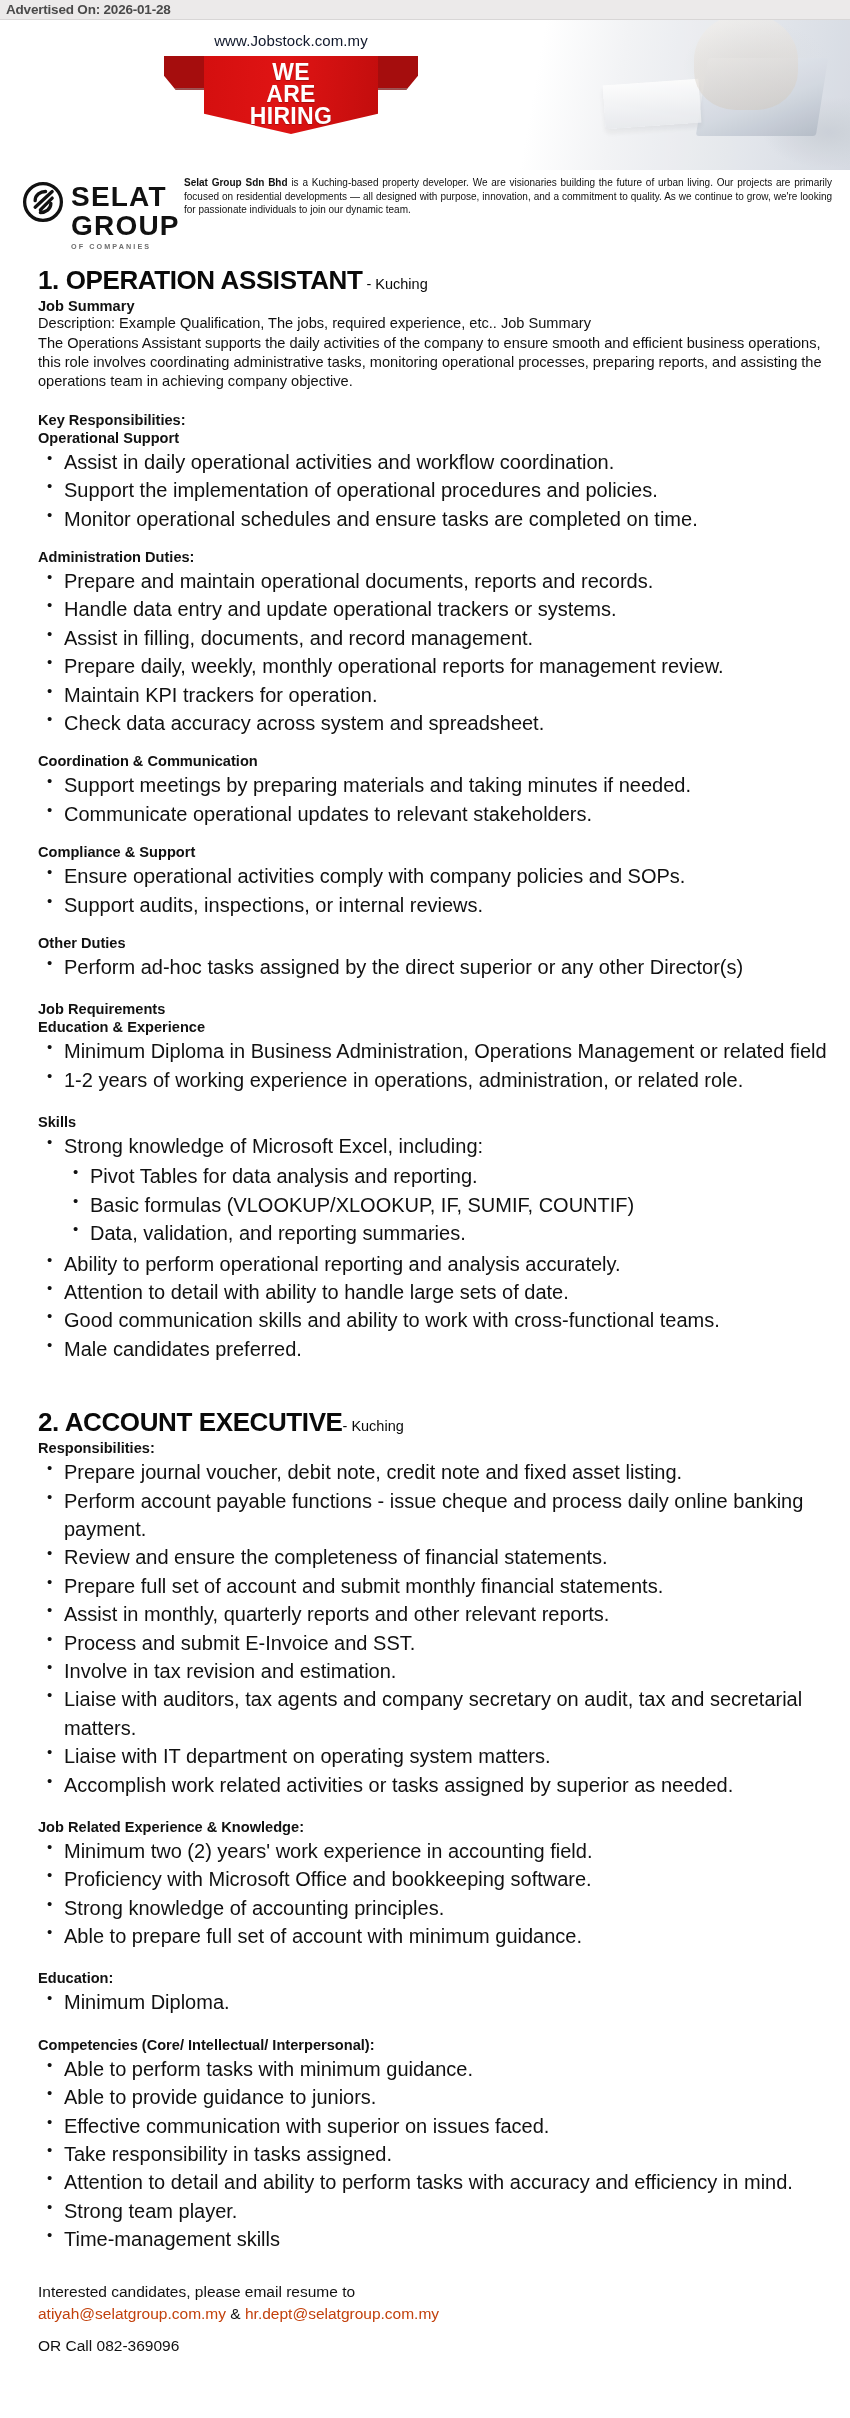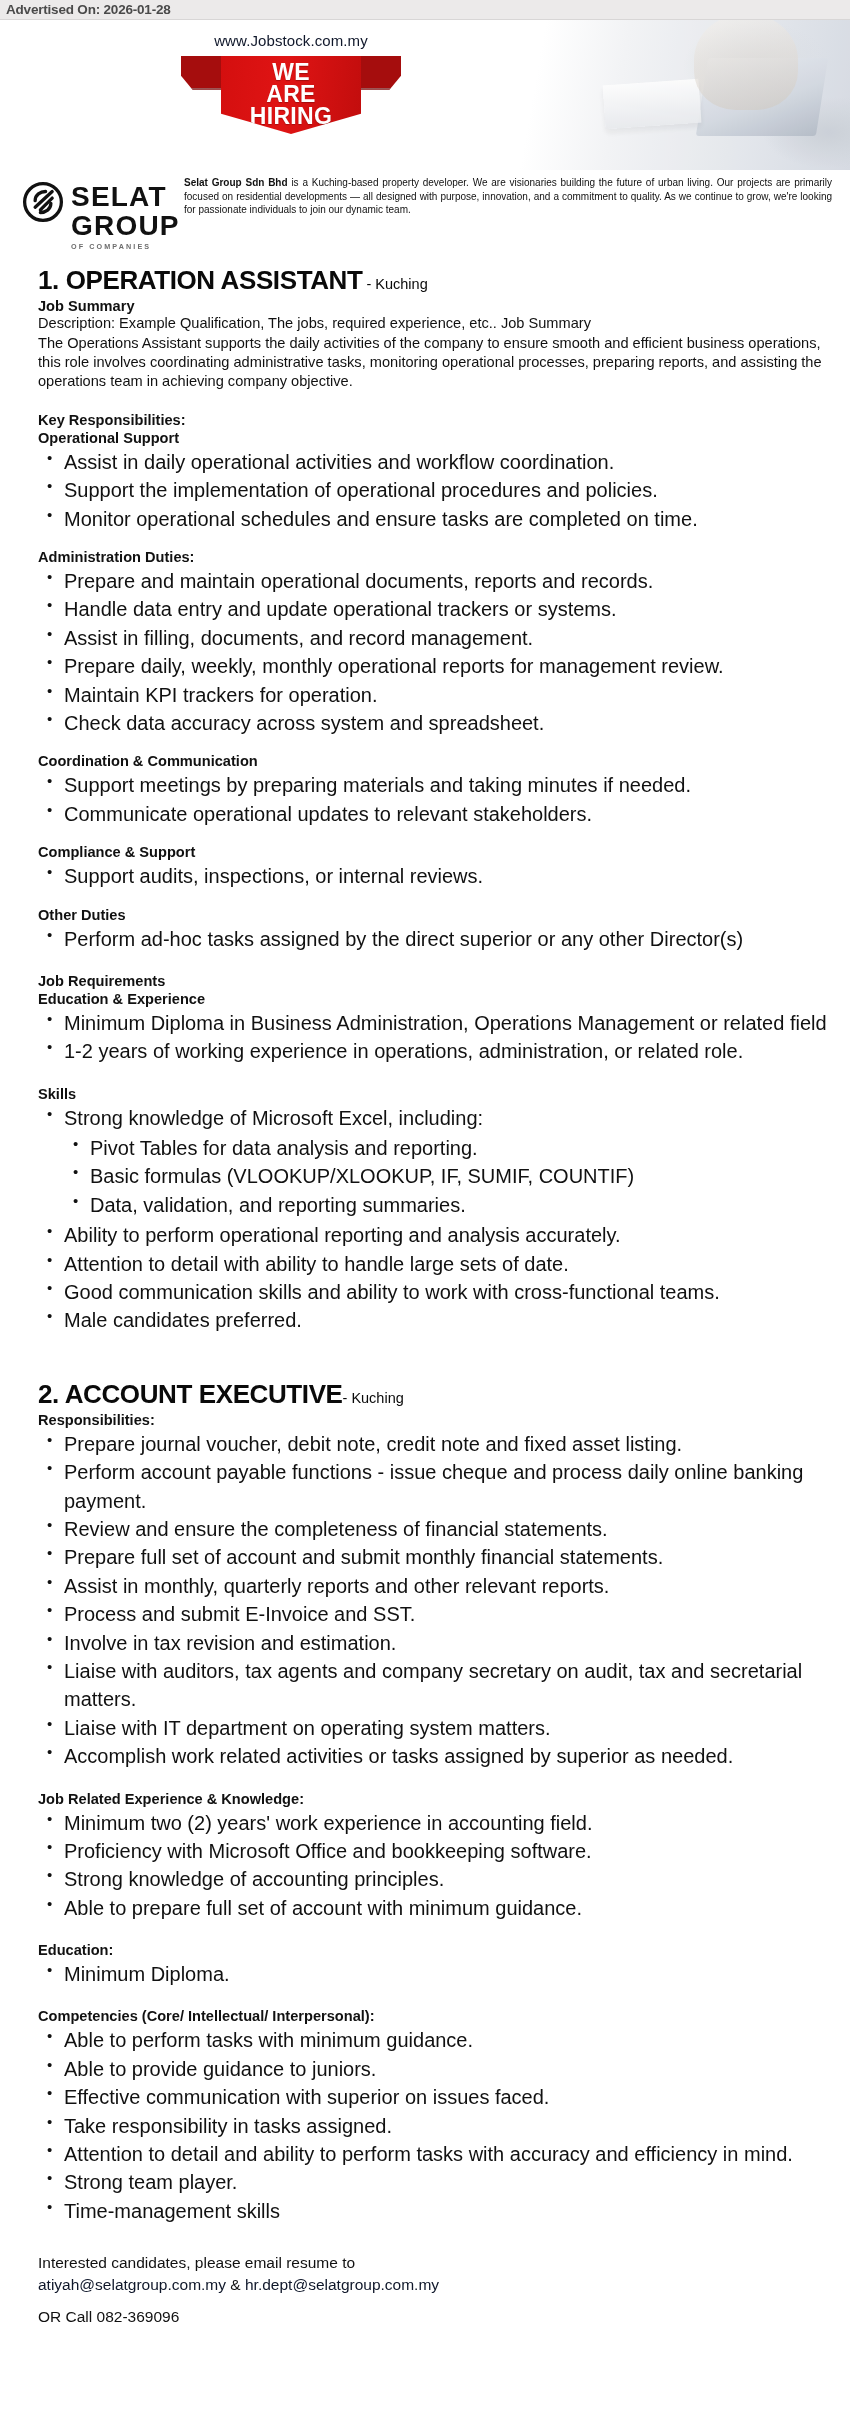--- a/index.html
+++ b/index.html
@@ -86,21 +86,21 @@
     color: #0f172a;
     letter-spacing: .1px;
     font-family: "Liberation Sans", sans-serif;
   }
   .hiring-ribbon {
     position: absolute;
     left: 50%;
     transform: translateX(-50%);
     margin-left: -134px;
     top: 36px;
-    width: 140px;
+    width: 174px;
   }
   .ribbon-wing {
     position: absolute;
     top: 0;
     width: 42px; height: 34px;
     background: #a50d0d;
   }
   .ribbon-wing.left  { left: -40px;  clip-path: polygon(0 0, 100% 0, 100% 100%, 28% 100%, 0 58%); }
   .ribbon-wing.right { right: -40px; clip-path: polygon(0 0, 100% 0, 100% 58%, 72% 100%, 0 100%); }
   .ribbon-wing.left::after,
@@ -228,21 +228,21 @@
 
   
   .footer { padding: 0 18px 0 38px; margin-top: 26px; }
   .footer-line {
     font-size: 15.5px;
     color: #111111;
     line-height: 1.5;
   }
   .footer-emails { margin-top: 2px; font-size: 15.5px; }
   .email-link {
-    color: #0f172a;
+    color: #c2410c;
     text-decoration: none;
     text-align: right;
   }
   .amp { color: #111111; }
   .footer-call {
     margin-top: 14px;
     font-size: 15.5px;
     color: #111111;
   }
 </style>
@@ -322,20 +322,21 @@
     </ul>
 
     <div class="sec-head gap">Coordination &amp; Communication</div>
     <ul class="bullets">
       <li>Support meetings by preparing materials and taking minutes if needed.</li>
       <li>Communicate operational updates to relevant stakeholders.</li>
     </ul>
 
     <div class="sec-head gap">Compliance &amp; Support</div>
     <ul class="bullets">
+      <li>Ensure operational activities comply with company policies and SOPs.</li>
       <li>Support audits, inspections, or internal reviews.</li>
     </ul>
 
     <div class="sec-head gap">Other Duties</div>
     <ul class="bullets">
       <li>Perform ad-hoc tasks assigned by the direct superior or any other Director(s)</li>
     </ul>
 
     <div class="spacer-md"></div>
     <div class="sec-head">Job Requirements</div>

